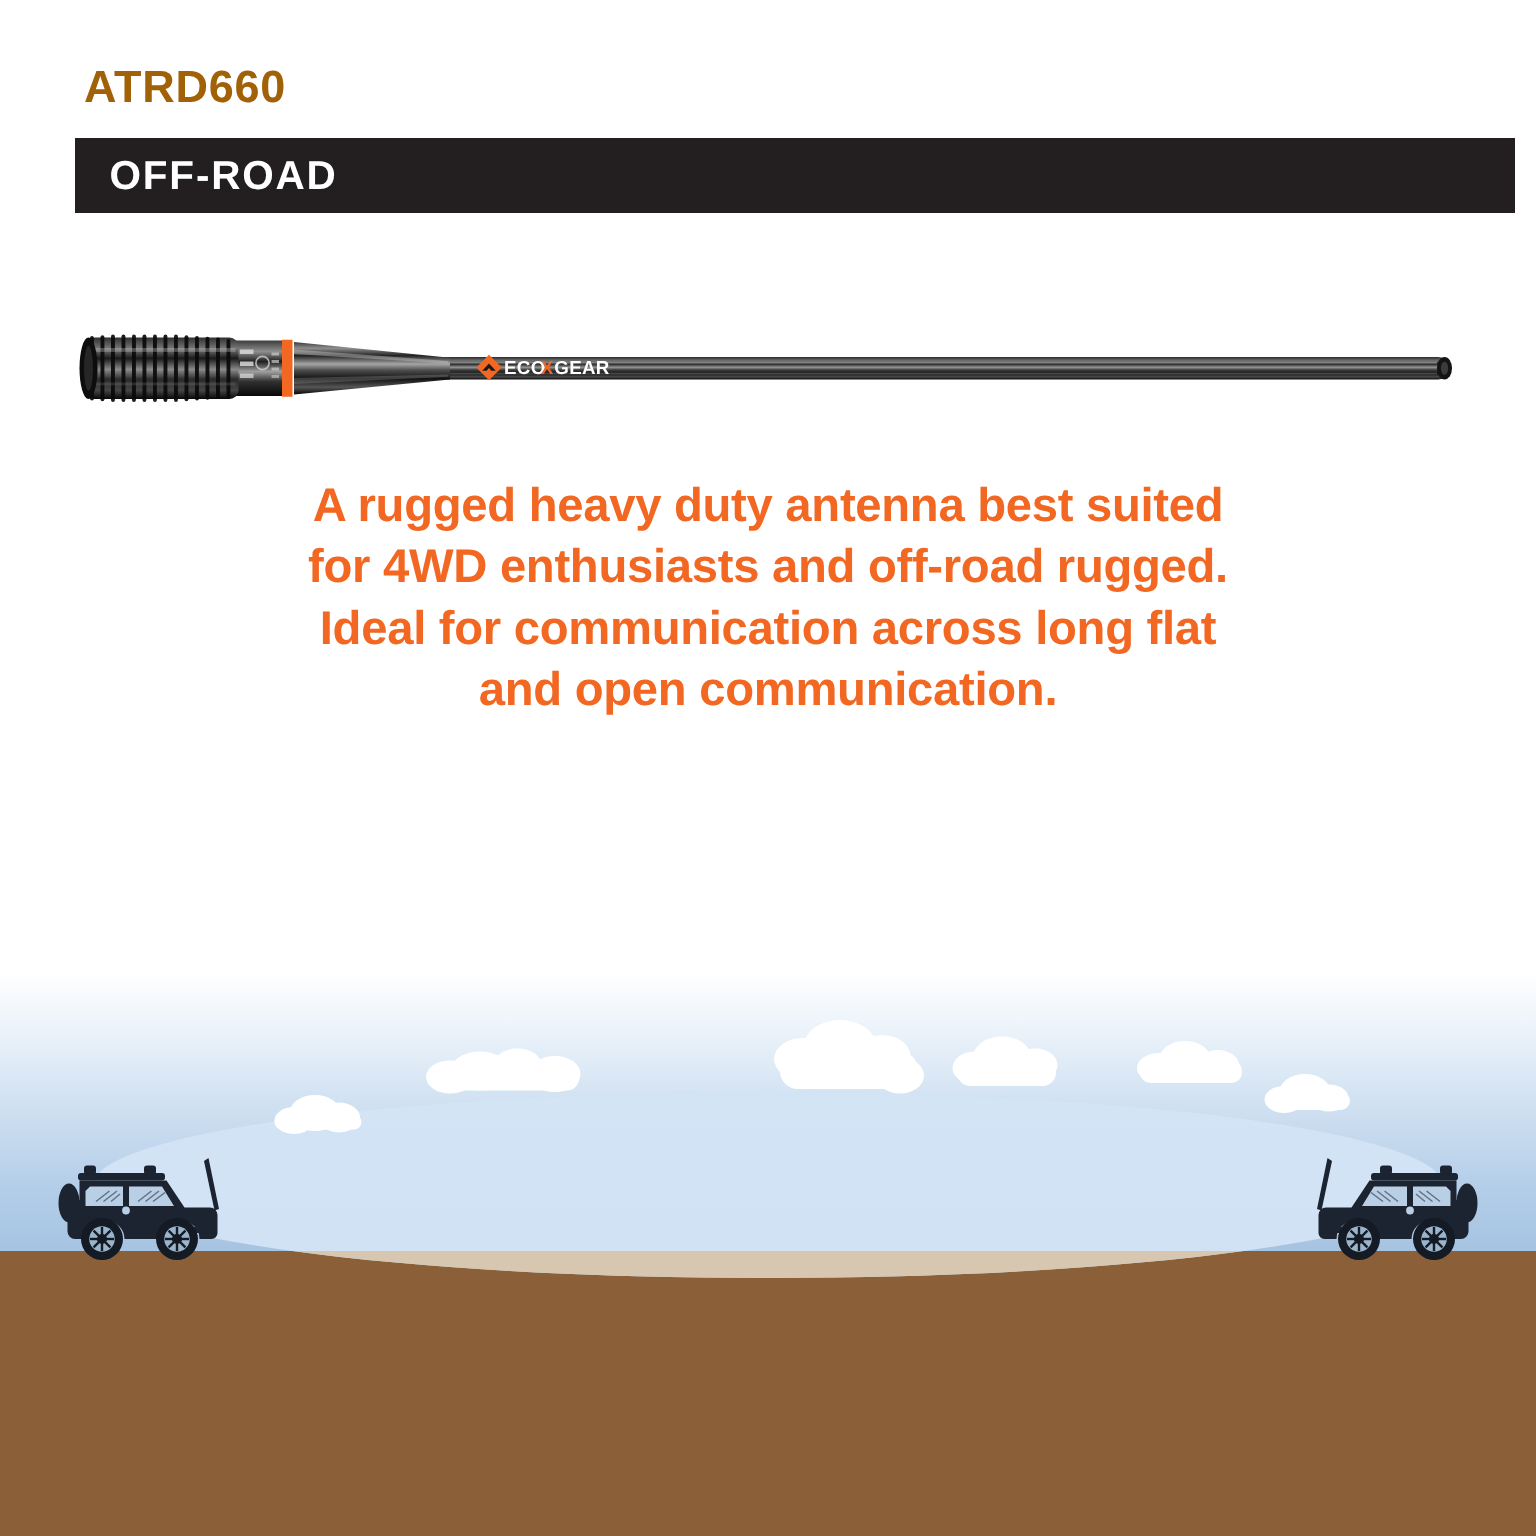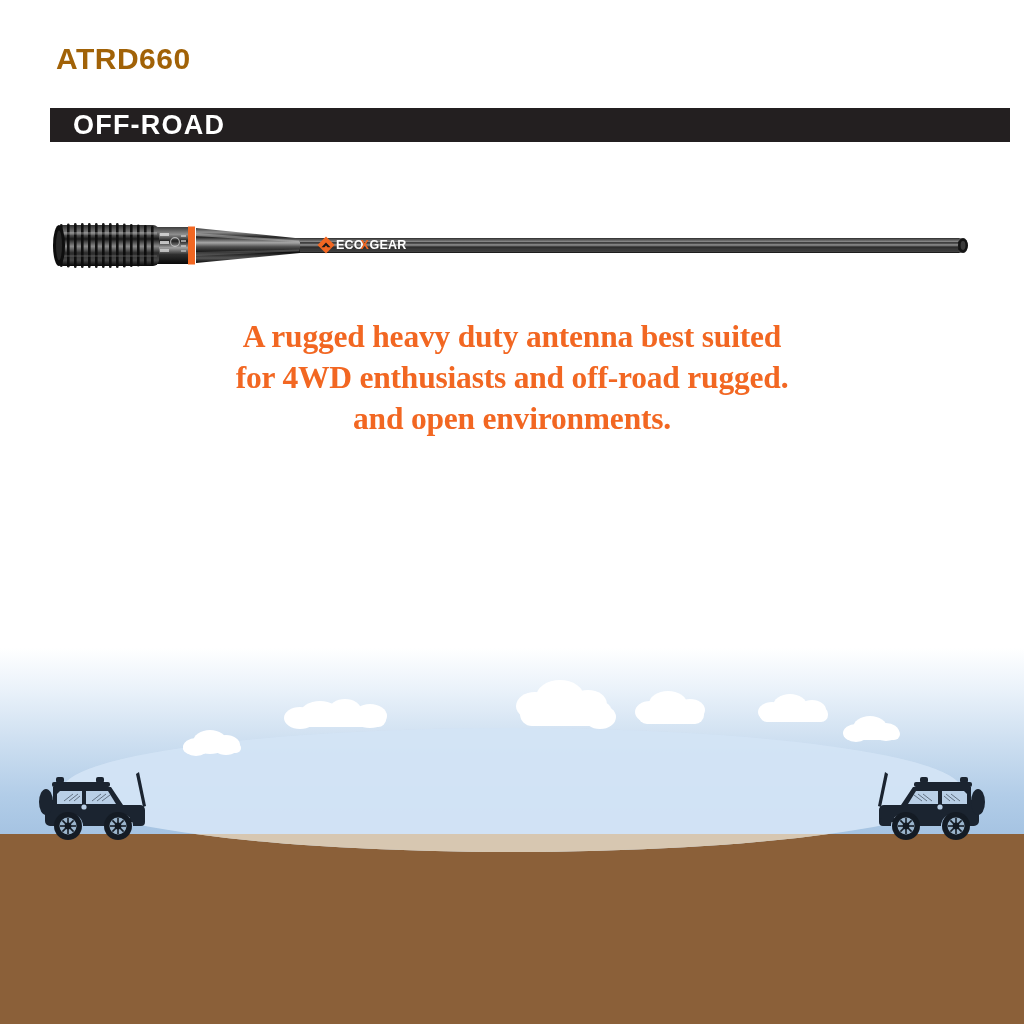--- a/index.html
+++ b/index.html
@@ -13,42 +13,42 @@
   #stage{position:absolute;inset:0;width:1024px;height:1024px;overflow:hidden;background:#fff;}
 
   
   #product-code{
     position:absolute;left:56px;top:44px;
     font-size:30px;font-weight:700;letter-spacing:.5px;
     color:#a16207;line-height:1;
     font-family:"Liberation Sans", sans-serif;
   }
   #category-banner{
-    position:absolute;left:50px;top:92px;width:960px;height:34px;
+    position:absolute;left:50px;top:92px;width:960px;height:50px;
     background:#231f20;
-    display:flex;align-items:center;margin-top:16px;
+    display:flex;align-items:center;
   }
   #category-banner-label{
     color:#ffffff;font-size:27px;font-weight:700;letter-spacing:1.2px;
     margin-left:23px;line-height:1;
   }
 
   
   #antenna{position:absolute;left:0;top:200px;width:1024px;height:100px;}
 
   
   #description{
     position:absolute;left:92px;top:316px;width:840px;
     text-align:center;
     color:#f26722;
     font-size:31.5px;
     font-weight:700;
     line-height:41px;
     letter-spacing:-0.2px;
-    font-family:Liberation Serif, serif;
+    font-family:Liberation Sans, sans-serif;
   }
   #description .dline{display:block;white-space:nowrap;}
 
   
   #scene{position:absolute;left:0;top:648px;width:1024px;height:376px;overflow:hidden;}
 </style>
 </head>
 <body>
 
 <div id="stage">
@@ -159,21 +159,22 @@
       </g>
       <text x="336" y="49.4" font-family="'Liberation Sans', sans-serif" font-size="12.5" font-weight="700" fill="#ffffff" letter-spacing="0.2">ECO</text>
       <text x="360.5" y="49.4" font-family="'Liberation Sans', sans-serif" font-size="12.5" font-weight="700" fill="#f26722">X</text>
       <text x="369.5" y="49.4" font-family="'Liberation Sans', sans-serif" font-size="12.5" font-weight="700" fill="#ffffff" letter-spacing="0.2">GEAR</text>
     </g>
   </svg>
 
   <div id="description">
     <span class="dline">A rugged heavy duty antenna best suited</span>
     <span class="dline">for 4WD enthusiasts and off-road rugged.</span>
-    <span class="dline">and open environments.</span>
+    <span class="dline">Ideal for communication across long flat</span>
+    <span class="dline">and open communication.</span>
   </div>
 
   <svg id="scene" viewBox="0 0 1024 376">
     <defs>
       <linearGradient id="skyGrad" x1="0" y1="0" x2="0" y2="1">
         <stop offset="0%" stop-color="#ffffff"></stop>
         <stop offset="22%" stop-color="#eaf2fa"></stop>
         <stop offset="48%" stop-color="#cfe0f1"></stop>
         <stop offset="78%" stop-color="#b2cde8"></stop>
         <stop offset="100%" stop-color="#a5c3e2"></stop>

